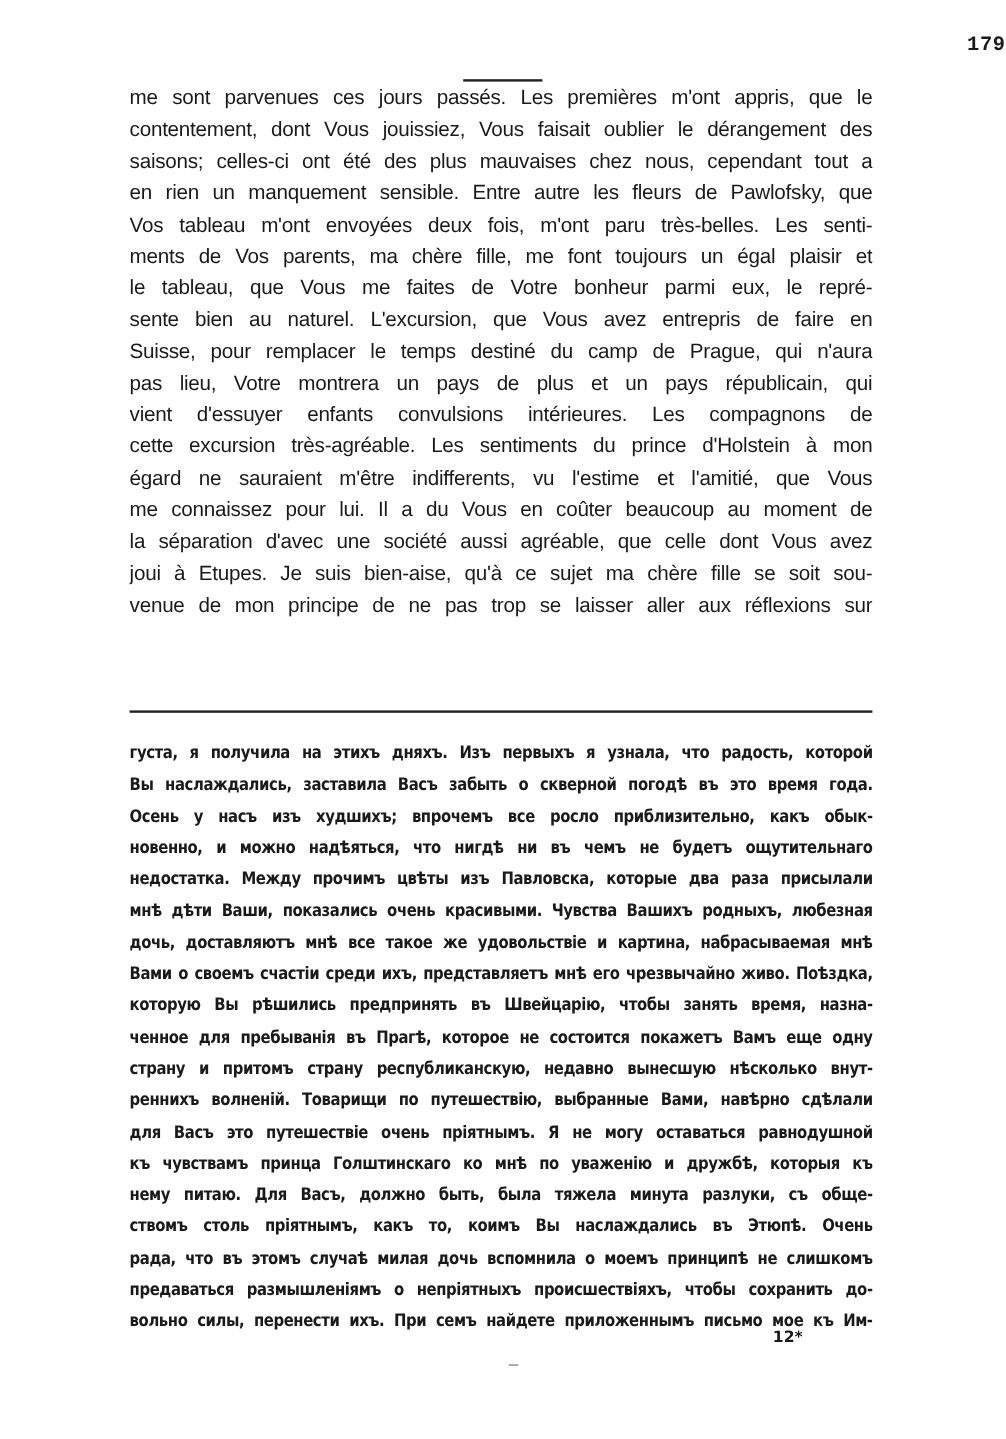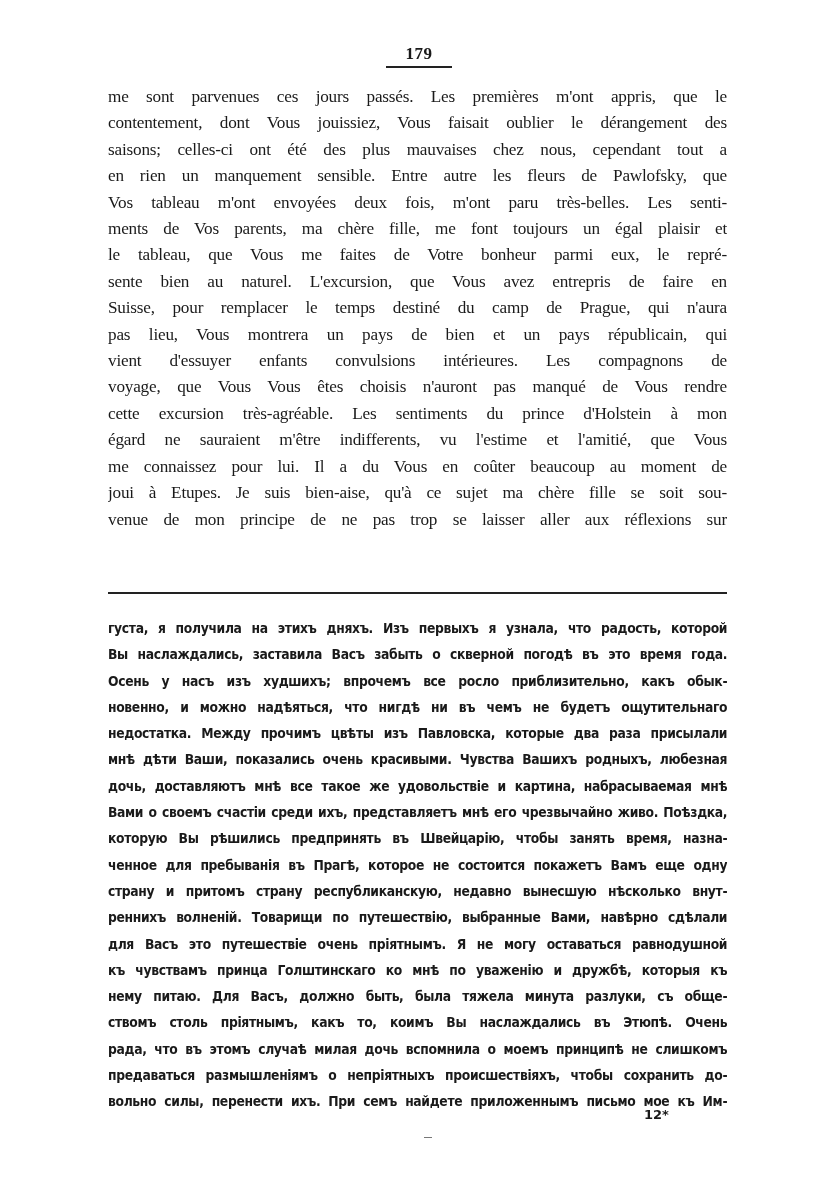--- a/index.html
+++ b/index.html
@@ -9,43 +9,43 @@
     }
     body {
       width: 838px;
       height: 1199px;
       position: relative;
       overflow: hidden;
       color: #1a1a1a;
     }
     .page-number {
       position: absolute;
-      top: 44px;
+      top: 29px;
       left: 0;
       width: 838px;
-      text-align: center;
-      font-family: Liberation Serif, serif;
+      text-align: right;
+      font-family: Liberation Mono, monospace;
       font-weight: bold;
       font-size: 17px;
       letter-spacing: 0.5px;
     }
     .page-number-rule {
       position: absolute;
       top: 66px;
       left: 386px;
       width: 66px;
       height: 2px;
       background: #222;
     }
     .french {
       position: absolute;
-      top: 84px;
+      top: 68px;
       left: 108px;
       width: 619px;
-      font-family: Liberation Serif, serif;
+      font-family: Liberation Sans, sans-serif;
       font-size: 17.2px;
       line-height: 26.4px;
       letter-spacing: -0.2px;
       word-spacing: 0px;
     }
     .line {
       display: block;
       white-space: nowrap;
       text-align: justify;
       text-align-last: justify;
@@ -101,26 +101,26 @@
 <div class="french">
   <span class="line">me sont parvenues ces jours passés. Les premières m'ont appris, que le</span>
   <span class="line">contentement, dont Vous jouissiez, Vous faisait oublier le dérangement des</span>
   <span class="line">saisons; celles-ci ont été des plus mauvaises chez nous, cependant tout a</span>
   <span class="line">en rien un manquement sensible. Entre autre les fleurs de Pawlofsky, que</span>
   <span class="line">Vos tableau m'ont envoyées deux fois, m'ont paru très-belles. Les senti-</span>
   <span class="line">ments de Vos parents, ma chère fille, me font toujours un égal plaisir et</span>
   <span class="line">le tableau, que Vous me faites de Votre bonheur parmi eux, le repré-</span>
   <span class="line">sente bien au naturel. L'excursion, que Vous avez entrepris de faire en</span>
   <span class="line">Suisse, pour remplacer le temps destiné du camp de Prague, qui n'aura</span>
-  <span class="line">pas lieu, Vous montrera un pays de bien et un pays républicain, qui</span>
+  <span class="line">pas lieu, Votre montrera un pays de plus et un pays républicain, qui</span>
   <span class="line">vient d'essuyer enfants convulsions intérieures. Les compagnons de</span>
-  <span class="line">voyage, que Vous Vous êtes choisis n'auront pas manqué de Vous rendre</span>
   <span class="line">cette excursion très-agréable. Les sentiments du prince d'Holstein à mon</span>
   <span class="line">égard ne sauraient m'être indifferents, vu l'estime et l'amitié, que Vous</span>
   <span class="line">me connaissez pour lui. Il a du Vous en coûter beaucoup au moment de</span>
+  <span class="line">la séparation d'avec une société aussi agréable, que celle dont Vous avez</span>
   <span class="line">joui à Etupes. Je suis bien-aise, qu'à ce sujet ma chère fille se soit sou-</span>
   <span class="line">venue de mon principe de ne pas trop se laisser aller aux réflexions sur</span>
 </div>
 
 <div class="separator"></div>
 
 <div class="russian">
   <span class="line">густа, я получила на этихъ дняхъ. Изъ первыхъ я узнала, что радость, которой</span>
   <span class="line">Вы наслаждались, заставила Васъ забыть о скверной погодѣ въ это время года.</span>
   <span class="line">Осень у насъ изъ худшихъ; впрочемъ все росло приблизительно, какъ обык-</span>

